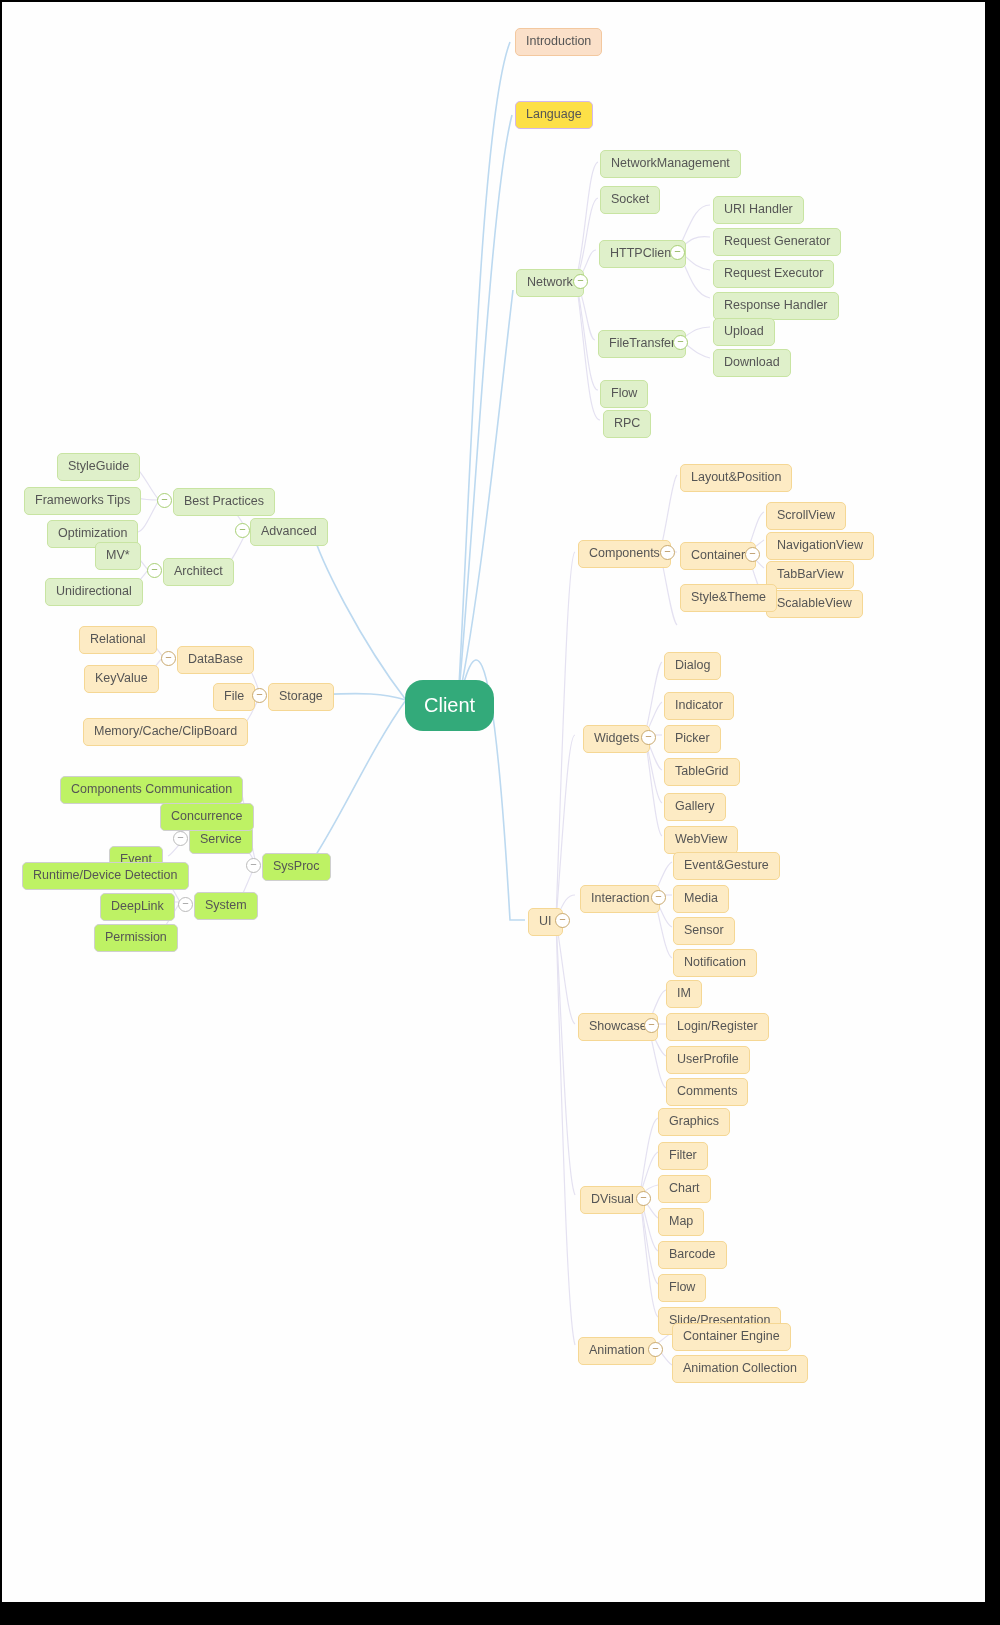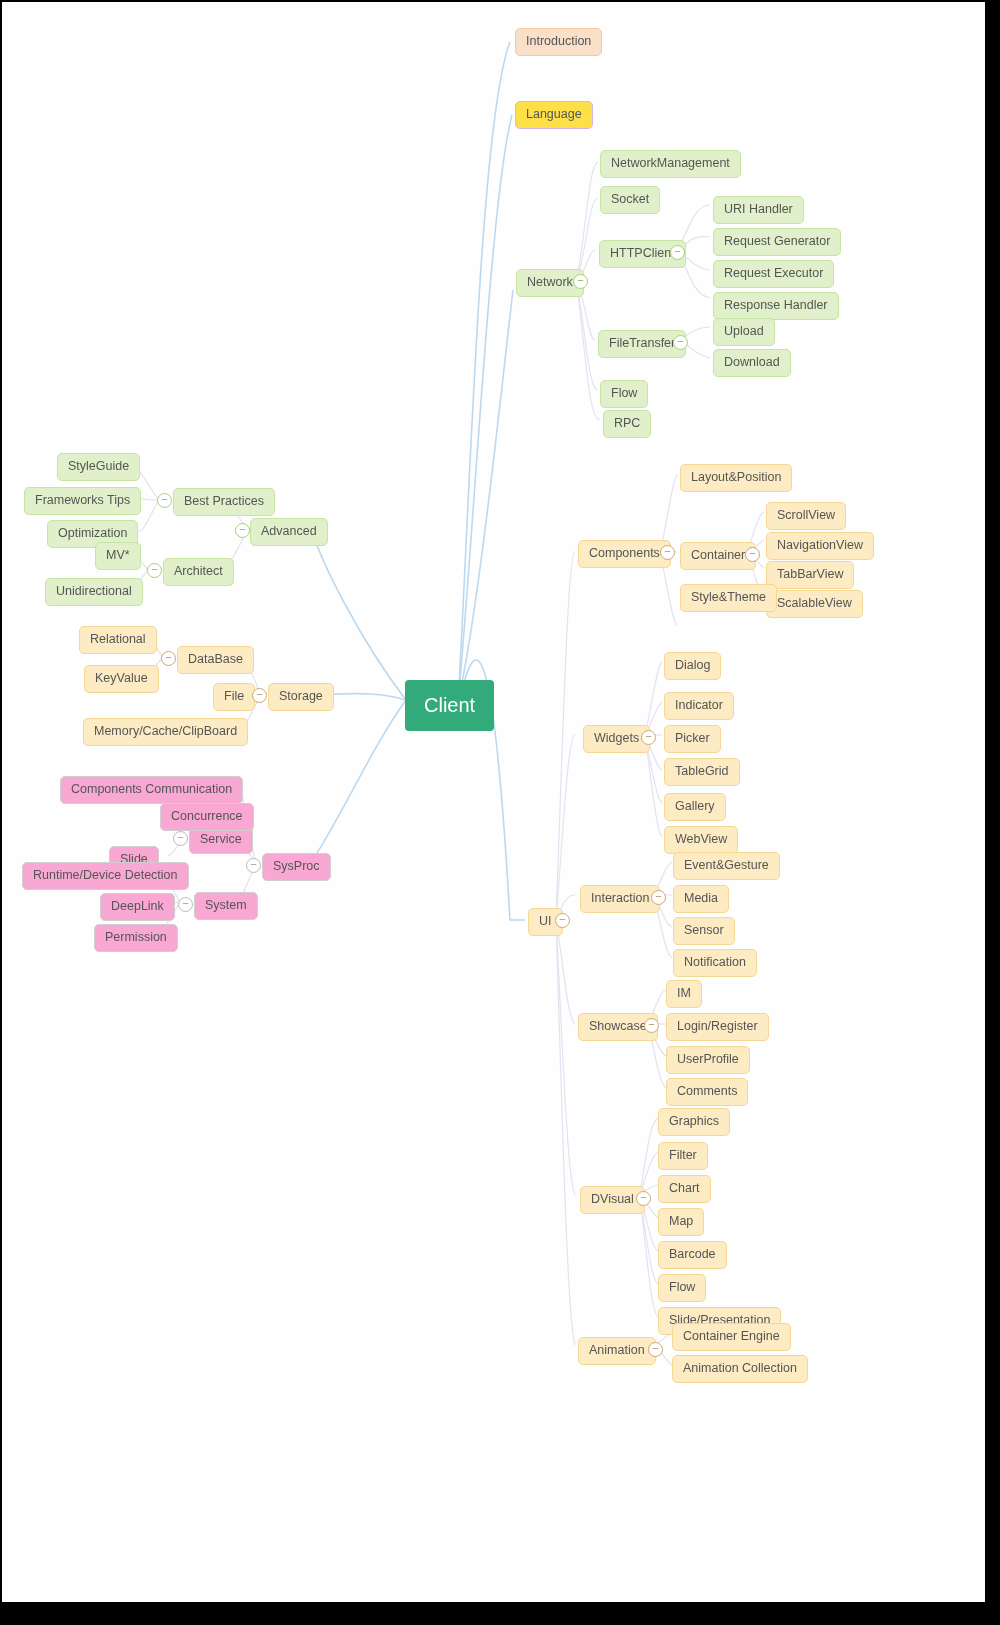--- a/index.html
+++ b/index.html
@@ -1,25 +1,25 @@
 <!DOCTYPE html>
 <html><head>
 <meta charset="utf-8">
 <style>
   html,body{margin:0;padding:0;background:#000;font-family:"Helvetica Neue",Arial,sans-serif}
   .page{position:relative;width:1000px;height:1625px;margin:0 auto}
   .sheet{position:absolute;left:0;top:0;width:985px;height:1602px;background:#fefefe;box-shadow:2px 2px 0 #000 inset}
   svg.links{position:absolute;left:0;top:0;pointer-events:none}
   .node{position:absolute;padding:5px 10px;font-size:12.5px;line-height:1.25;border-radius:5px;white-space:nowrap;color:#555;border:1px solid transparent}
-  .root{background:#33aa7a;color:#fff;font-size:20px;font-weight:500;padding:12px 18px;border-radius:4px}
+  .root{background:#33aa7a;color:#fff;font-size:20px;font-weight:500;padding:12px 18px;border-radius:18px}
   .orange{background:#fbe0c9;border-color:#f3c89f}
   .purple{background:#fde047;border-color:#d3b7ee}
   .green {background:#dff0ca;border-color:#c8e4a2}
   .yellow{background:#fdebc4;border-color:#f5d794}
-  .gray  {background:#f9a8d4;border-color:#cfcfcf}
+  .gray  {background:#bef264;border-color:#cfcfcf}
   .toggle{position:absolute;width:13px;height:13px;border:1px solid #c9a96e;border-radius:50%;background:#fff;font-size:11px;line-height:11px;text-align:center;color:#b49058;z-index:5}
   .toggle.green{border-color:#a7cf74;color:#8ab053;background:#fff}
   .toggle.gray{border-color:#bbb;color:#999;background:#fff}
 </style>
 </head>
 <body>
 
 <div class="page">
   <div class="sheet"></div>
 
@@ -147,21 +147,21 @@
   <div class="node yellow" style="left:84px;top:665px">KeyValue</div>
   <div class="node yellow" style="left:213px;top:683px">File</div>
   <div class="node yellow" style="left:83px;top:718px">Memory/Cache/ClipBoard</div>
 
   <div class="node gray" style="left:262px;top:853px">SysProc</div>
   <div class="toggle gray" style="left:246px;top:858px">−</div>
   <div class="node gray" style="left:60px;top:776px">Components Communication</div>
   <div class="node gray" style="left:189px;top:826px">Service</div>
   <div class="toggle gray" style="left:173px;top:831px">−</div>
   <div class="node gray" style="left:160px;top:803px">Concurrence</div>
-  <div class="node gray" style="left:109px;top:846px">Slide</div>
+  <div class="node gray" style="left:109px;top:846px">Event</div>
   <div class="node gray" style="left:194px;top:892px">System</div>
   <div class="toggle gray" style="left:178px;top:897px">−</div>
   <div class="node gray" style="left:22px;top:862px">Runtime/Device Detection</div>
   <div class="node gray" style="left:100px;top:893px">DeepLink</div>
   <div class="node gray" style="left:94px;top:924px">Permission</div>
 
   <div class="node yellow" style="left:528px;top:908px">UI</div>
   <div class="toggle" style="left:555px;top:913px">−</div>
 
   <div class="node yellow" style="left:578px;top:540px">Components</div>

